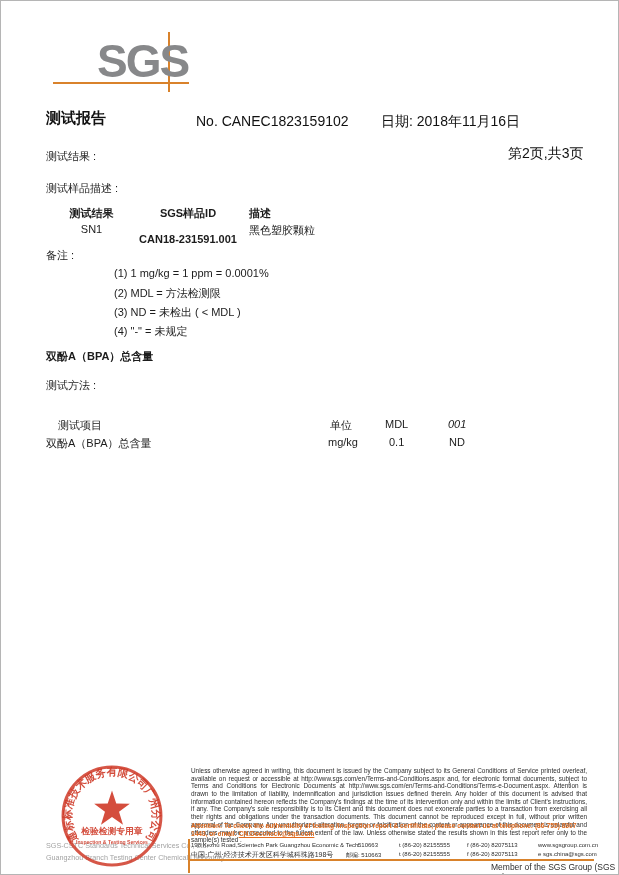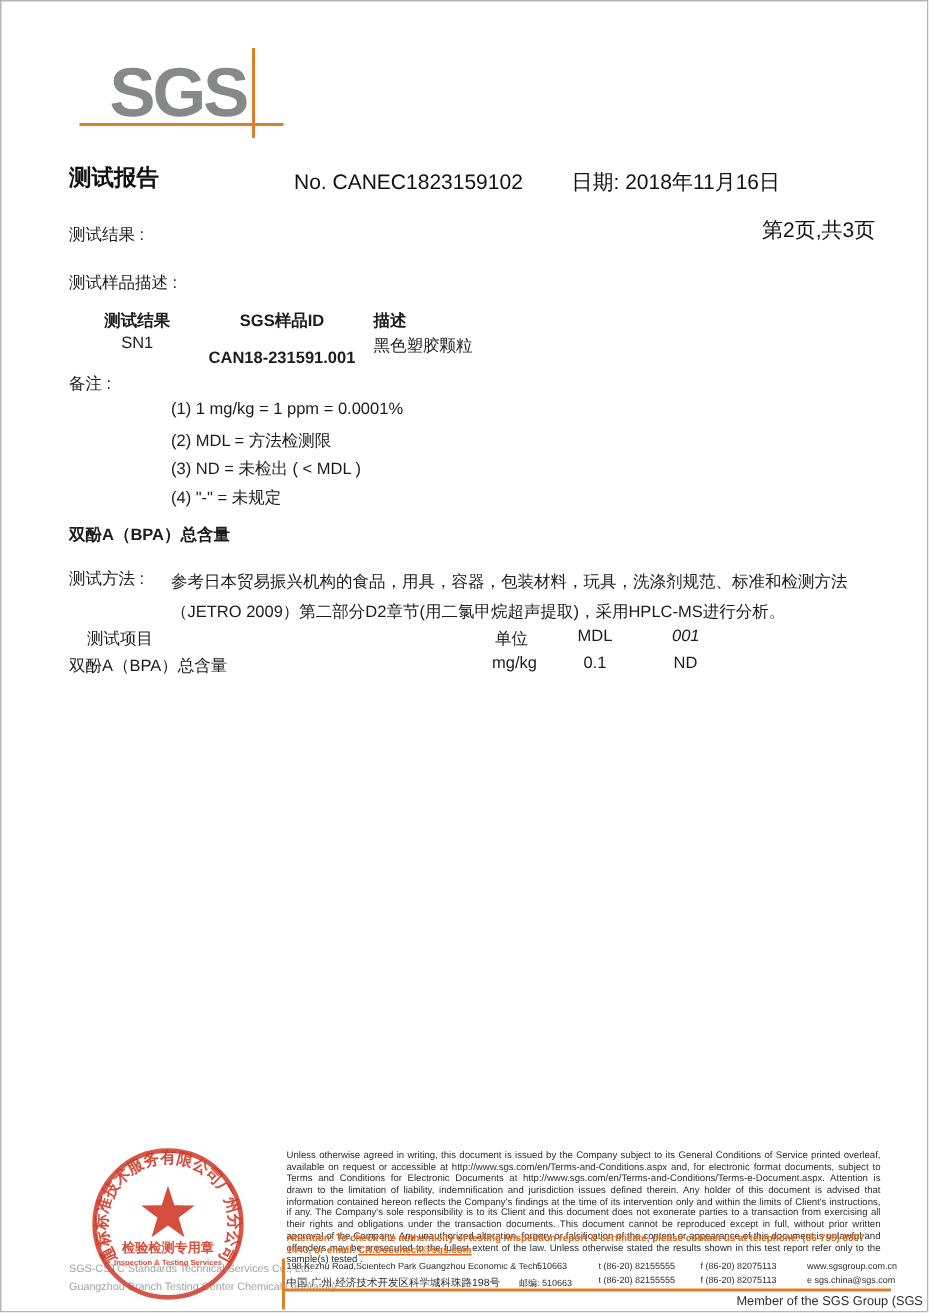--- a/index.html
+++ b/index.html
@@ -34,21 +34,21 @@
 </style>
 </head>
 <body>
 
 <div class="page">
 
   <div class="abs" style="left:52px;top:81px;width:136px;">
       <div class="orange-h"></div>
     </div>
   <div class="abs orange-v" style="left:167px;top:31px;height:60px;"></div>
-  <div class="abs logo-text" style="left:72px;top:37px;">SGS</div>
+  <div class="abs logo-text" style="left:96px;top:37px;">SGS</div>
 
   <div class="abs doc-title" style="left:45px;top:108px;">测试报告</div>
   <div class="abs hdr-small" style="left:195px;top:112px;">No. CANEC1823159102</div>
   <div class="abs hdr-small" style="left:380px;top:112px;">日期: 2018年11月16日</div>
   <div class="abs hdr-small" style="left:507px;top:112px;margin-top:32px;">第2页,共3页</div>
 
   <div class="abs t11" style="left:45px;top:148px;">测试结果 :</div>
 
   <div class="abs t11 und" style="left:45px;top:180px;">测试样品描述 :</div>
 
@@ -62,21 +62,20 @@
 
   <div class="abs t11" style="left:45px;top:247px;">备注 :</div>
   <div class="abs t11" style="left:113px;top:266px;">(1) 1 mg/kg = 1 ppm = 0.0001%</div>
   <div class="abs t11" style="left:113px;top:285px;">(2) MDL = 方法检测限</div>
   <div class="abs t11" style="left:113px;top:304px;">(3) ND = 未检出 ( &lt; MDL )</div>
   <div class="abs t11" style="left:113px;top:323px;">(4) "-" = 未规定</div>
 
   <div class="abs t11 bold und" style="left:45px;top:348px;">双酚A（BPA）总含量</div>
 
   <div class="abs t11" style="left:45px;top:377px;">测试方法 :</div>
-  <div class="abs t11" style="left:113px;top:377px;width:472px;line-height:1.85;">参考日本贸易振兴机构的食品，用具，容器，包装材料，玩具，洗涤剂规范、标准和检测方法（JETRO 2009）第二部分D2章节(用二氯甲烷超声提取)，采用HPLC-MS进行分析。</div>
 
   <div class="abs t11 und" style="left:57px;top:417px;">测试项目</div>
   <div class="abs t11 und" style="left:329px;top:417px;">单位</div>
   <div class="abs t11 und" style="left:384px;top:417px;">MDL</div>
   <div class="abs t11 und ital" style="left:447px;top:417px;text-align:center;">001</div>
 
   <div class="abs t11" style="left:45px;top:435px;">双酚A（BPA）总含量</div>
   <div class="abs t11" style="left:327px;top:435px;">mg/kg</div>
   <div class="abs t11" style="left:388px;top:435px;">0.1</div>
   <div class="abs t11" style="left:448px;top:435px;">ND</div>

